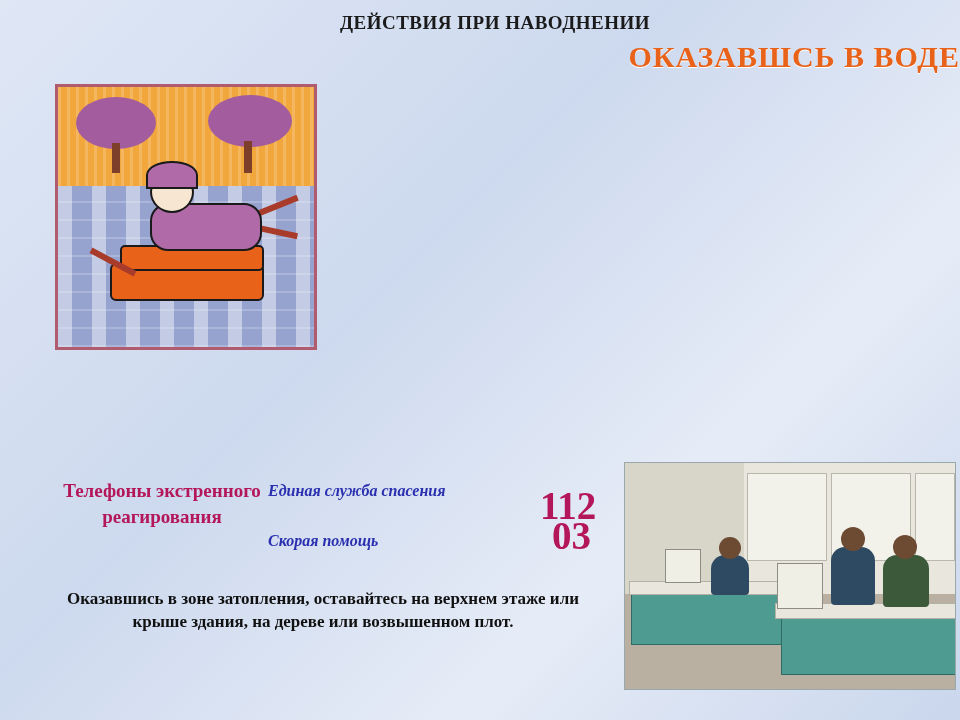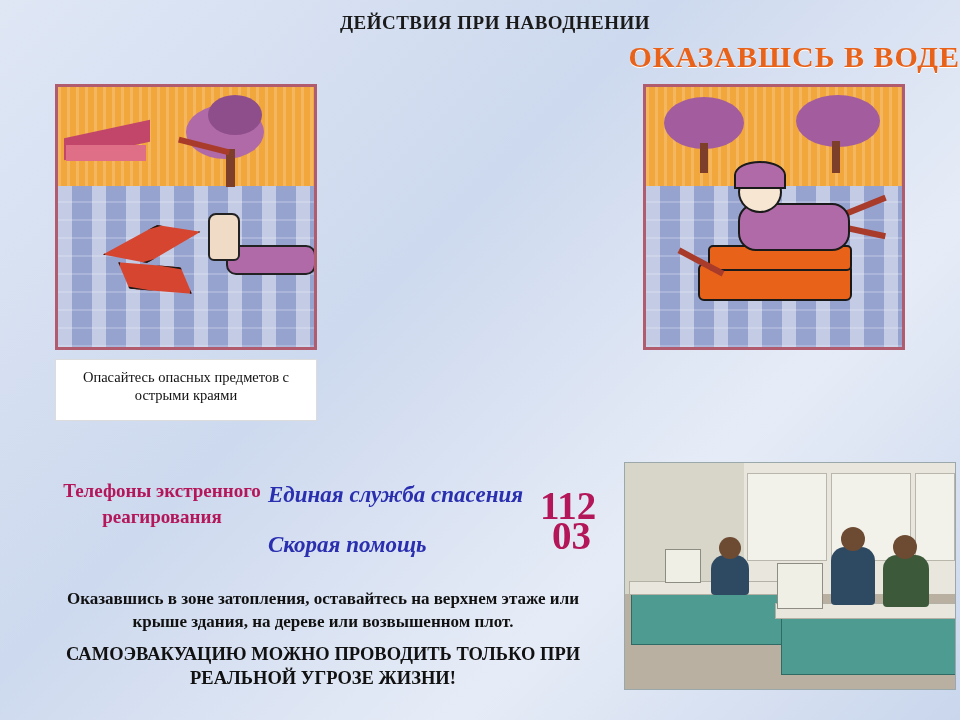--- a/index.html
+++ b/index.html
@@ -87,21 +87,21 @@
   .body{position:absolute;background:#b06aa8;border:2px solid #1a1a1a;border-radius:18px;}
   .cloud{position:absolute;background:#a35d9e;border-radius:50%;}
 
   
   .lower{position:absolute;left:0;top:460px;width:960px;height:260px;padding-left:16px;}
   .phones-label{
     position:absolute;left:62px;top:18px;width:200px;
     color:#b4165a;font-weight:bold;font-size:19px;line-height:1.35;
     text-align:center;
   }
-  .svc{position:absolute;font-style:italic;font-weight:bold;color:#2a2fb0;font-size:23px;}
+  .svc{position:absolute;font-style:italic;font-weight:bold;color:#2a2fb0;font-size:16px;}
   .svc1{left:268px;top:22px;}
   .svc2{left:268px;top:72px;text-align:right;}
   .num{position:absolute;font-weight:bold;color:#b4165a;font-size:39px;line-height:1;}
   .num1{left:540px;top:10px;margin-top:16px;}
   .num2{left:552px;top:56px;}
 
   
   .photo{
     position:absolute;left:624px;top:2px;width:330px;height:226px;
     background:#cfd7d9;overflow:hidden;border:1px solid #9aa7ab;
@@ -127,39 +127,20 @@
 </head>
 <body>
 
 <div class="sheet">
 
   <div class="title-main">ДЕЙСТВИЯ  ПРИ НАВОДНЕНИИ</div>
   <div class="title-sub">ОКАЗАВШСЬ В ВОДЕ</div>
 
   <div class="panels">
 
-    <div class="panel">
-      <div class="pic">
-        <div class="sky"></div>
-        <div class="sky-stripes"></div>
-        <div class="water"></div>
-        <div class="waves"></div>
-        <div class="roof" style="left:6px;top:42px;width:86px;height:22px;transform:skewY(-12deg);"></div>
-        <div class="roof" style="left:8px;top:58px;width:80px;height:16px;background:#de6f86;"></div>
-        <div class="tree" style="left:128px;top:18px;width:78px;height:54px;"></div>
-        <div class="tree" style="left:150px;top:8px;width:54px;height:40px;background:#8e4e8c;"></div>
-        <div class="trunk" style="left:168px;top:62px;width:9px;height:38px;"></div>
-        <div class="limb" style="left:120px;top:56px;width:52px;height:6px;transform:rotate(14deg);"></div>
-        <div class="debris" style="left:44px;top:140px;width:96px;height:30px;transform:rotate(-16deg);clip-path:polygon(0 40%,60% 0,100% 55%,40% 100%);"></div>
-        <div class="debris" style="left:58px;top:176px;width:74px;height:26px;transform:rotate(10deg);clip-path:polygon(0 20%,80% 0,100% 80%,20% 100%);"></div>
-        <div class="arm" style="left:168px;top:158px;width:86px;height:26px;border-radius:10px;"></div>
-        <div class="hand" style="left:150px;top:126px;width:28px;height:44px;border-radius:8px 8px 6px 6px;"></div>
-      </div>
-      <div class="cap">Опасайтесь опасных предметов с острыми краями</div>
-    </div>
 
 
     <div class="panel">
       <div class="pic">
         <div class="sky"></div>
         <div class="sky-stripes"></div>
         <div class="water"></div>
         <div class="waves"></div>
         <div class="cloud" style="left:18px;top:10px;width:80px;height:52px;"></div>
         <div class="cloud" style="left:150px;top:8px;width:84px;height:52px;"></div>
@@ -203,17 +184,16 @@
       <div class="ph-person" style="left:86px;top:92px;width:38px;height:40px;"></div>
       <div class="ph-head" style="left:94px;top:74px;width:22px;height:22px;"></div>
       <div class="ph-person" style="left:206px;top:84px;width:44px;height:58px;"></div>
       <div class="ph-head" style="left:216px;top:64px;width:24px;height:24px;"></div>
       <div class="ph-person" style="left:258px;top:92px;width:46px;height:52px;background:#3c5a3a;"></div>
       <div class="ph-head" style="left:268px;top:72px;width:24px;height:24px;"></div>
     </div>
 
     <div class="bottom-text">
       <div class="bt1">Оказавшись в зоне затопления, оставайтесь на верхнем этаже или крыше здания, на дереве или возвышенном плот.</div>
-      <div class="bt2">САМОЭВАКУАЦИЮ МОЖНО ПРОВОДИТЬ ТОЛЬКО ПРИ РЕАЛЬНОЙ УГРОЗЕ ЖИЗНИ!</div>
     </div>
 
   </div>
 </div>
 
 </body></html>

